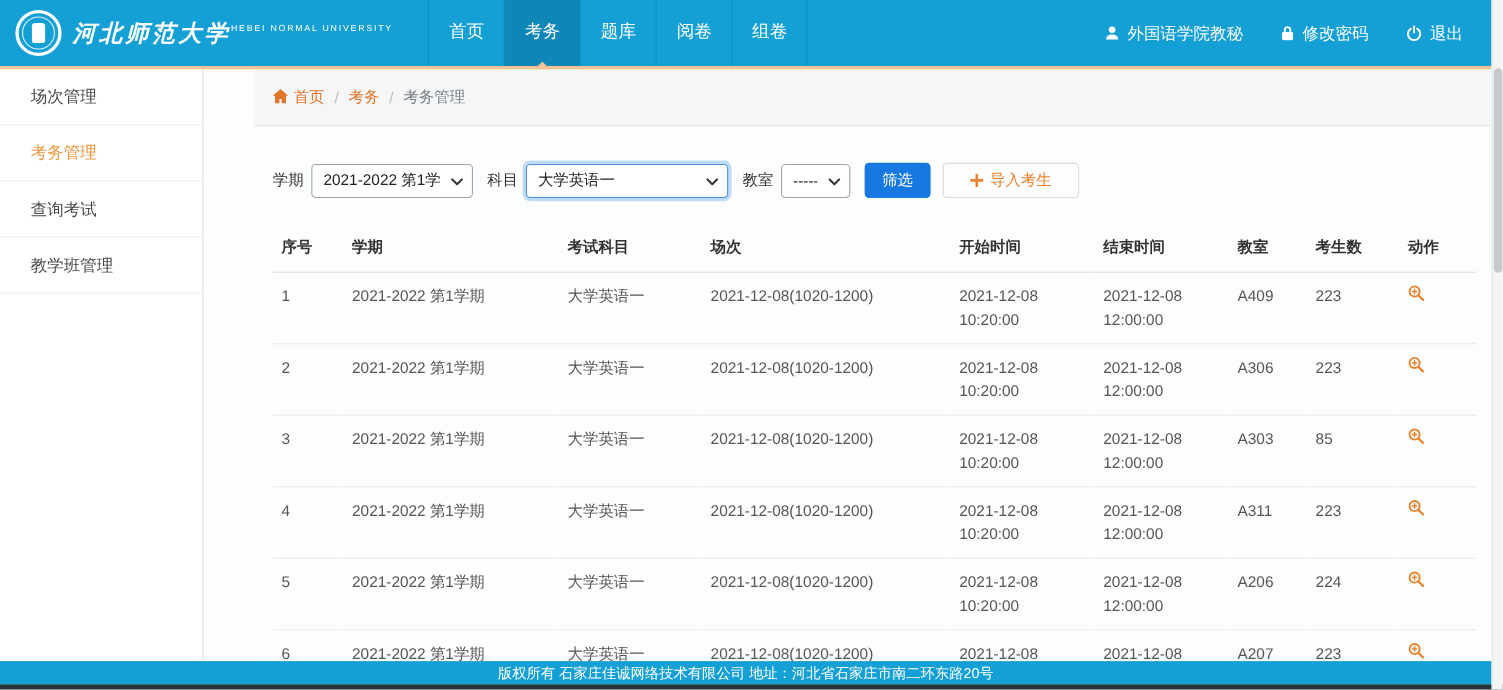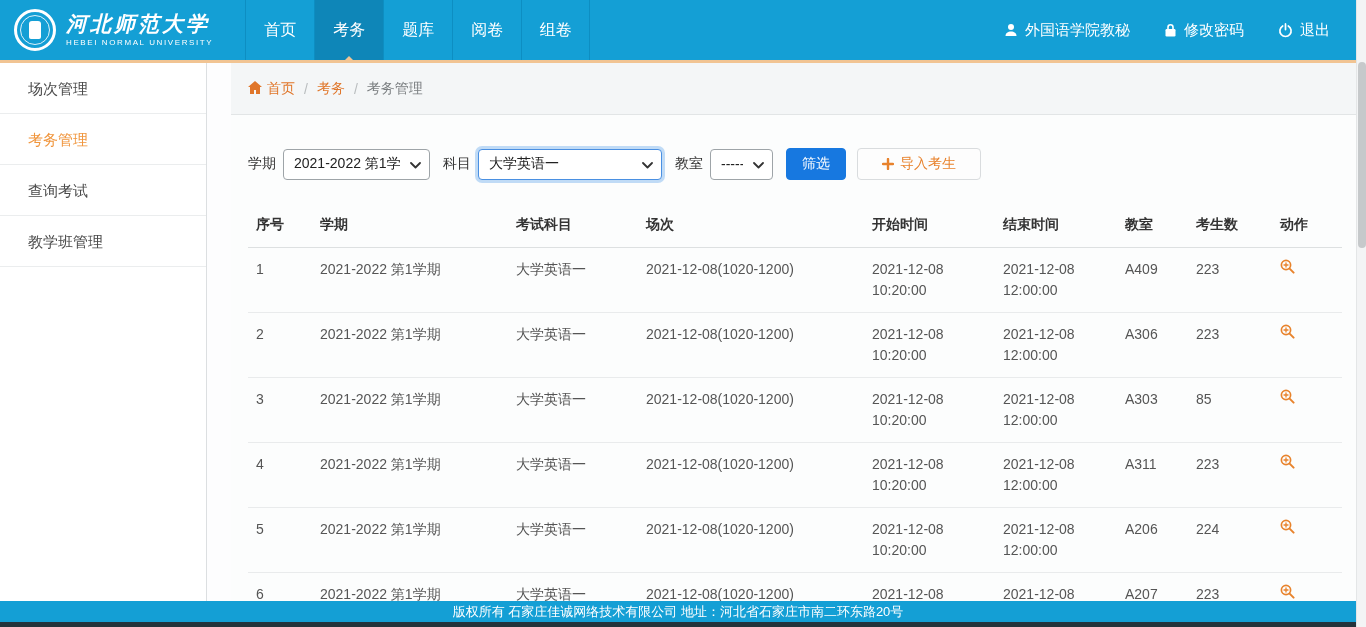--- a/index.html
+++ b/index.html
@@ -27,21 +27,21 @@
   }
   .emblem::before {
     content:""; position:absolute; inset:3px; border-radius:50%;
     border:1px solid rgba(255,255,255,.85);
   }
   .emblem::after {
     content:""; position:absolute; left:50%; top:50%;
     width:12px; height:18px; transform:translate(-50%,-50%);
     background:#fff; border-radius:3px 3px 2px 2px;
   }
-  .logo-text { display:flex; flex-direction:column; line-height:1.1; }
+  .logo-text { display:flex; flex-direction:row; line-height:1.1; }
   .logo-title {
     color:#fff; font-size:21px; font-weight:bold; letter-spacing:3px;
     font-family:"DejaVu Serif","Liberation Serif",serif; font-style:italic;
     white-space:nowrap;
   }
   .logo-sub { color:#fff; font-size:8px; letter-spacing:1.6px; margin-top:4px; white-space:nowrap; }
 
   .nav { display:flex; list-style:none; margin-left:14px; }
   .nav li {
     width:69px; text-align:center; line-height:60px; color:#fff; font-size:16px;
@@ -54,21 +54,21 @@
     border-left:7px solid transparent; border-right:7px solid transparent;
     border-bottom:7px solid #f1c493;
   }
 
   .topbar-right { margin-left:auto; display:flex; align-items:center; gap:34px; padding-right:26px; }
   .top-link { display:flex; align-items:center; gap:7px; color:#fff; font-size:15px; cursor:pointer; white-space:nowrap; }
   .top-link svg { display:block; }
 
   
   .sidebar {
-    position:absolute; top:63px; left:0; width:207px; bottom:26px;
+    position:absolute; top:63px; left:0; width:185px; bottom:26px;
     background:#fff; border-right:1px solid #dcdfe1; z-index:1;
   }
   .sidebar-item {
     height:51px; line-height:51px; padding-left:28px; font-size:15px; color:#4a4a4a;
     border-bottom:1px solid #ebedee; cursor:pointer;
   }
   .sidebar-item.active { color:#f0953c; }
 
   
   .main { position:absolute; top:63px; left:231px; right:10px; bottom:26px; background:#fcfdfd; overflow:hidden; }

